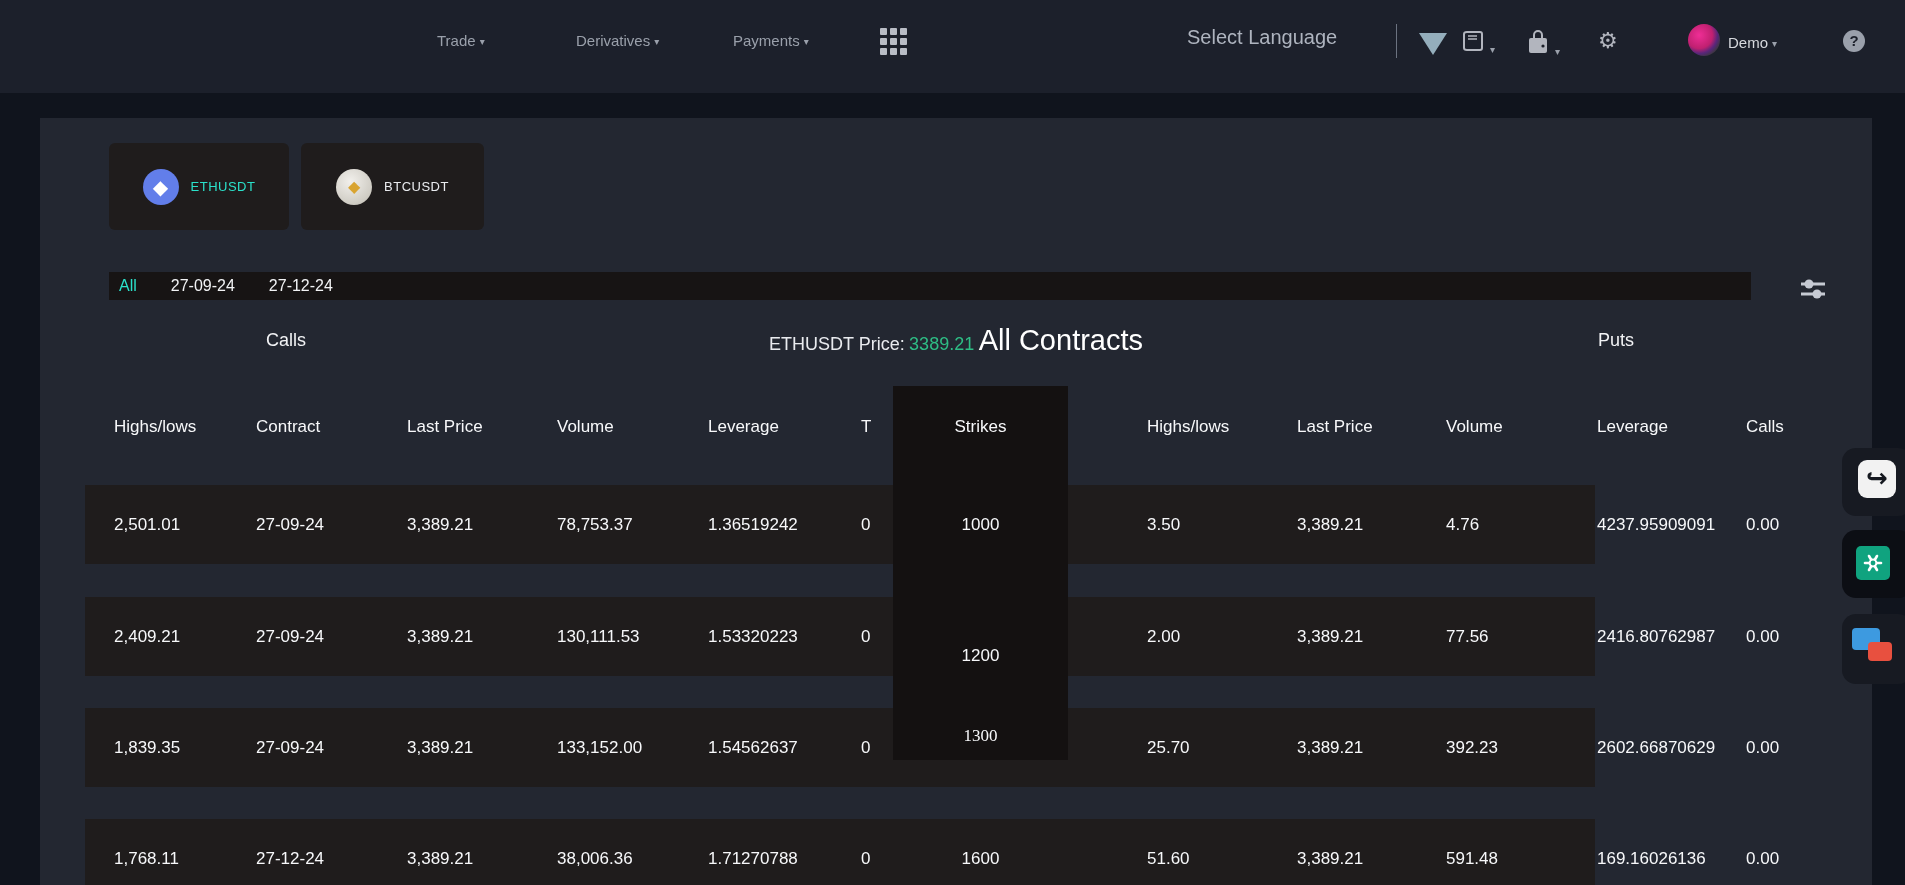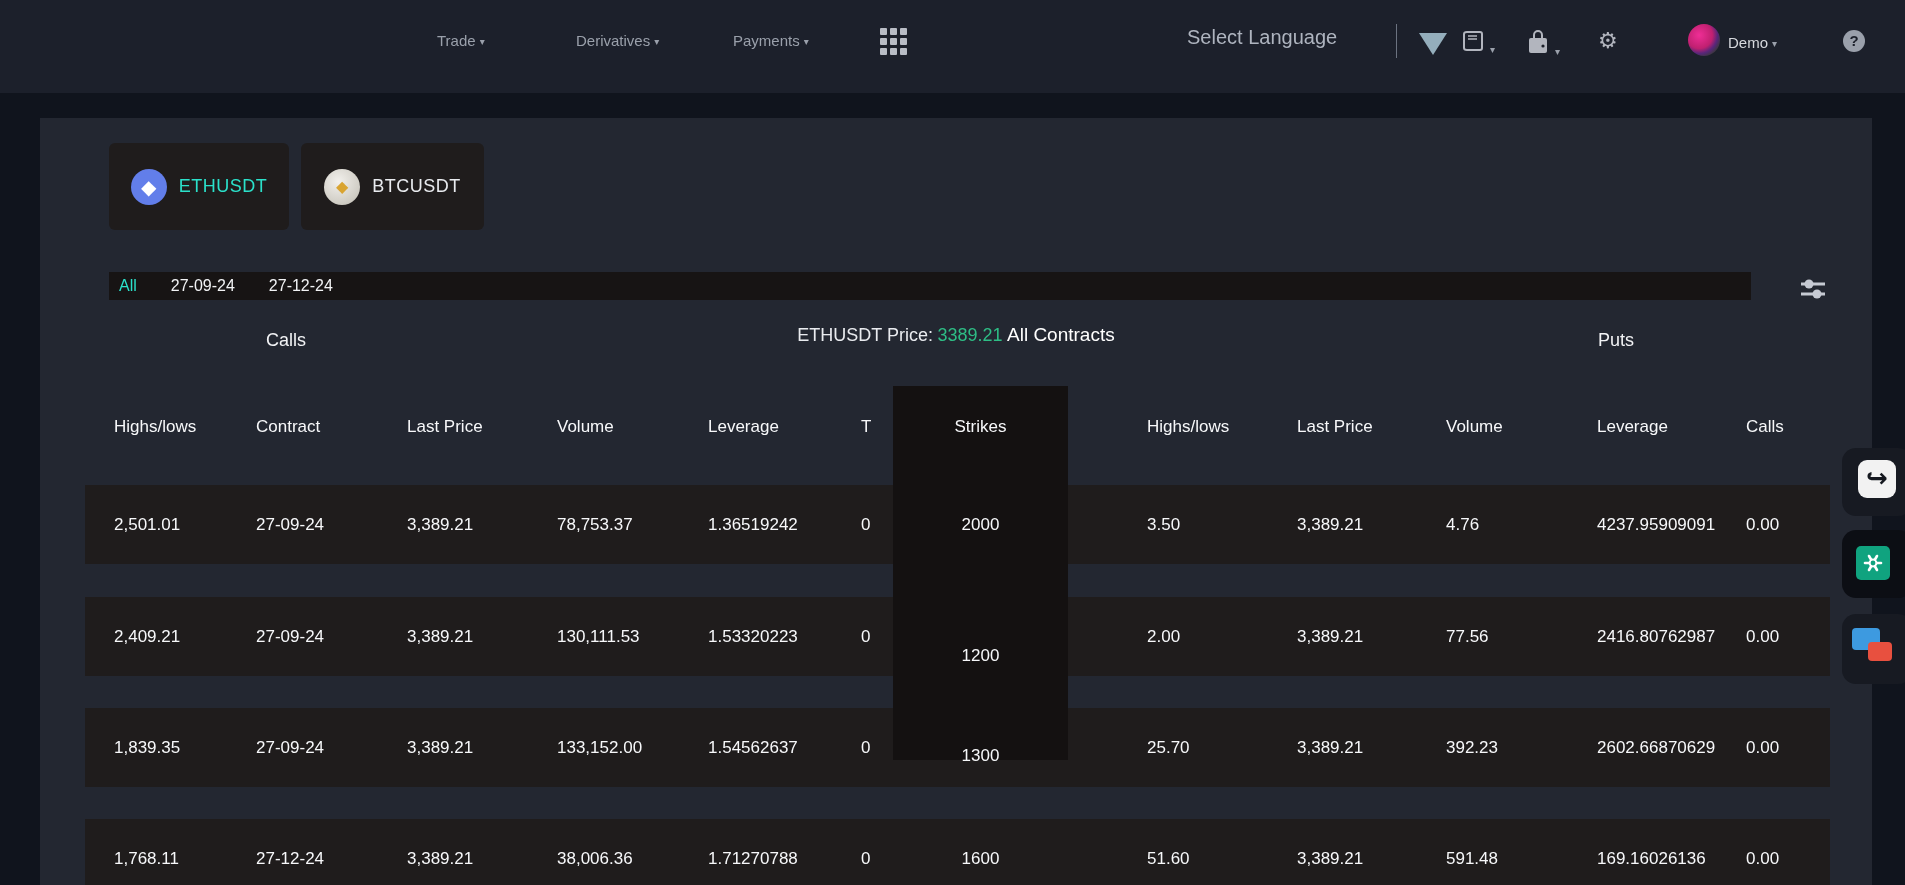--- a/index.html
+++ b/index.html
@@ -27,58 +27,58 @@
   #panel{position:absolute;left:40px;top:118px;width:1832px;height:767px;background:#232731;}
 
   .asset-tab{position:absolute;top:25px;height:87px;background:#1f1c1c;border-radius:6px;
     display:flex;align-items:center;justify-content:center;gap:12px;cursor:pointer;}
   #tab-eth{left:69px;width:180px;}
   #tab-btc{left:261px;width:183px;}
   .coin{width:36px;height:36px;border-radius:50%;display:flex;align-items:center;justify-content:center;font-size:20px;}
   #eth-coin{background:#627eea;color:#ffffff;}
   #btc-coin{background:radial-gradient(circle at 40% 35%, #f2f0ec, #cfccc4 70%, #b5b2a8);color:#d9a431;font-size:16px;}
   #tab-eth .asset-label{color:#2be1ca;}
-  .asset-label{font-size:18px;letter-spacing:0.5px;}
+  .asset-label{font-size:13px;letter-spacing:0.5px;}
 
   #expiry-bar{position:absolute;left:69px;top:154px;width:1642px;height:28px;background:#171414;
     display:flex;align-items:center;gap:34px;padding-left:10px;box-sizing:border-box;font-size:16px;}
   #expiry-all{color:#2be1ca;cursor:pointer;}
   .expiry-item{color:#f2f3f5;cursor:pointer;}
   #filter-btn{position:absolute;left:1760px;top:160px;width:26px;height:22px;cursor:pointer;}
 
   
   #calls-title{position:absolute;left:226px;top:212px;font-size:18px;color:#f2f3f5;}
   #puts-title{position:absolute;left:1558px;top:212px;font-size:18px;color:#f2f3f5;}
   #center-title{position:absolute;left:0;top:206px;width:100%;text-align:center;white-space:nowrap;pointer-events:none;}
   #price-label{font-size:18px;color:#e9ebef;}
   #price-value{font-size:18px;color:#2ebd85;}
-  #all-contracts{font-size:19px;color:#ffffff;margin-left:0;}
+  #all-contracts{font-size:29px;color:#ffffff;margin-left:0;}
 
   
   .calls-grid{display:grid;grid-template-columns:142px 151px 150px 151px 153px 1fr;
     padding-left:29px;box-sizing:border-box;}
   .puts-grid{display:grid;grid-template-columns:150px 149px 151px 149px auto;
     padding-left:79px;box-sizing:border-box;}
   #calls-headers{position:absolute;left:45px;top:299px;width:808px;font-size:17px;color:#f7f8fa;}
   #puts-headers{position:absolute;left:1028px;top:299px;width:760px;font-size:17px;color:#f7f8fa;}
   .hdr{white-space:nowrap;overflow:hidden;}
 
-  .data-row{position:absolute;left:45px;width:1745px;height:79px;background:#1f1c1c;}
+  .data-row{position:absolute;left:45px;width:1510px;height:79px;background:#1f1c1c;}
   .row-1{top:367px;} .row-2{top:479px;} .row-3{top:590px;} .row-4{top:701px;}
   .data-row .calls-cells{position:absolute;left:0;top:0;width:808px;height:79px;
     align-items:center;font-size:17px;color:#f7f8fa;}
   .data-row .puts-cells{position:absolute;left:983px;top:0;right:0;height:79px;
     align-items:center;font-size:17px;color:#f7f8fa;}
   .cell{white-space:nowrap;}
 
   
   #strikes-band{position:absolute;left:853px;top:268px;width:175px;height:374px;background:#141111;z-index:5;}
   #strikes-header{position:absolute;left:0;top:31px;width:100%;text-align:center;font-size:17px;color:#f7f8fa;}
   .strike-val{position:absolute;left:0;width:100%;text-align:center;font-size:17px;color:#f7f8fa;}
-  .strike-1{top:129px;} .strike-2{top:241px;margin-top:19px;} .strike-3{top:360px;} .strike-4{top:463px;}
+  .strike-1{top:129px;} .strike-2{top:241px;margin-top:19px;} .strike-3{top:340px;font-family:Liberation Serif, serif;} .strike-4{top:463px;}
 
   
   .float-pill{position:absolute;left:1842px;width:70px;background:#171a22;border-radius:14px;z-index:8;}
   #share-pill{top:448px;height:68px;}
   #share-btn{position:absolute;left:16px;top:12px;width:38px;height:38px;background:#f2f2f2;border-radius:9px;
     color:#15181f;font-size:26px;font-weight:bold;text-align:center;line-height:36px;cursor:pointer;}
   #gpt-pill{top:530px;height:68px;background:#0c0e14;}
   #gpt-btn{position:absolute;left:14px;top:16px;width:34px;height:34px;background:#10a37f;border-radius:5px;cursor:pointer;
     display:flex;align-items:center;justify-content:center;}
   #chat-pill{top:614px;height:70px;}
@@ -251,21 +251,21 @@
         <span class="cell">51.60</span>
         <span class="cell">3,389.21</span>
         <span class="cell">591.48</span>
         <span class="cell">169.16026136</span>
         <span class="cell">0.00</span>
       </div>
     </div>
 
     <div id="strikes-band">
       <div id="strikes-header">Strikes</div>
-      <div class="strike-val strike-1">2000</div>
+      <div class="strike-val strike-1">1000</div>
       <div class="strike-val strike-2">1200</div>
       <div class="strike-val strike-3">1300</div>
       <div class="strike-val strike-4">1600</div>
     </div>
   </div>
 
   <div class="float-pill" id="share-pill">
     <div id="share-btn"><span>↪</span></div>
   </div>
   <div class="float-pill" id="gpt-pill">

